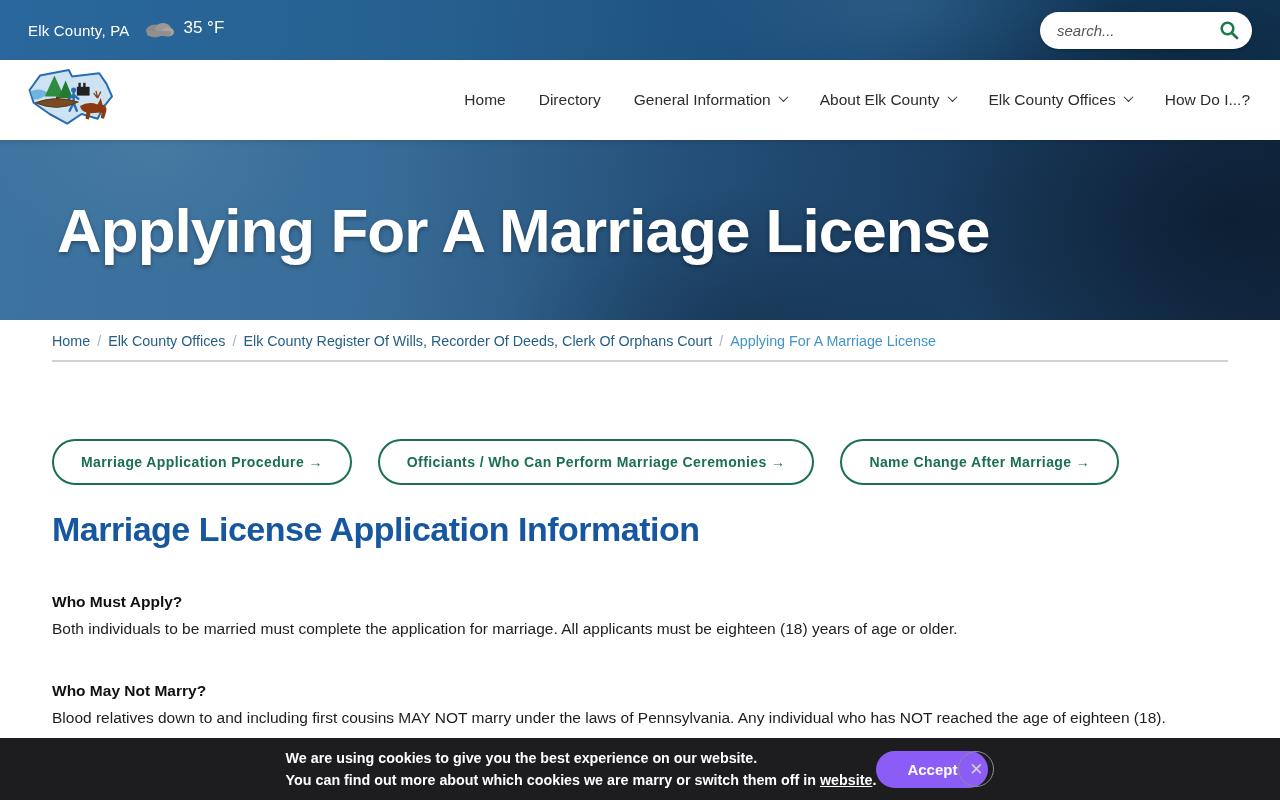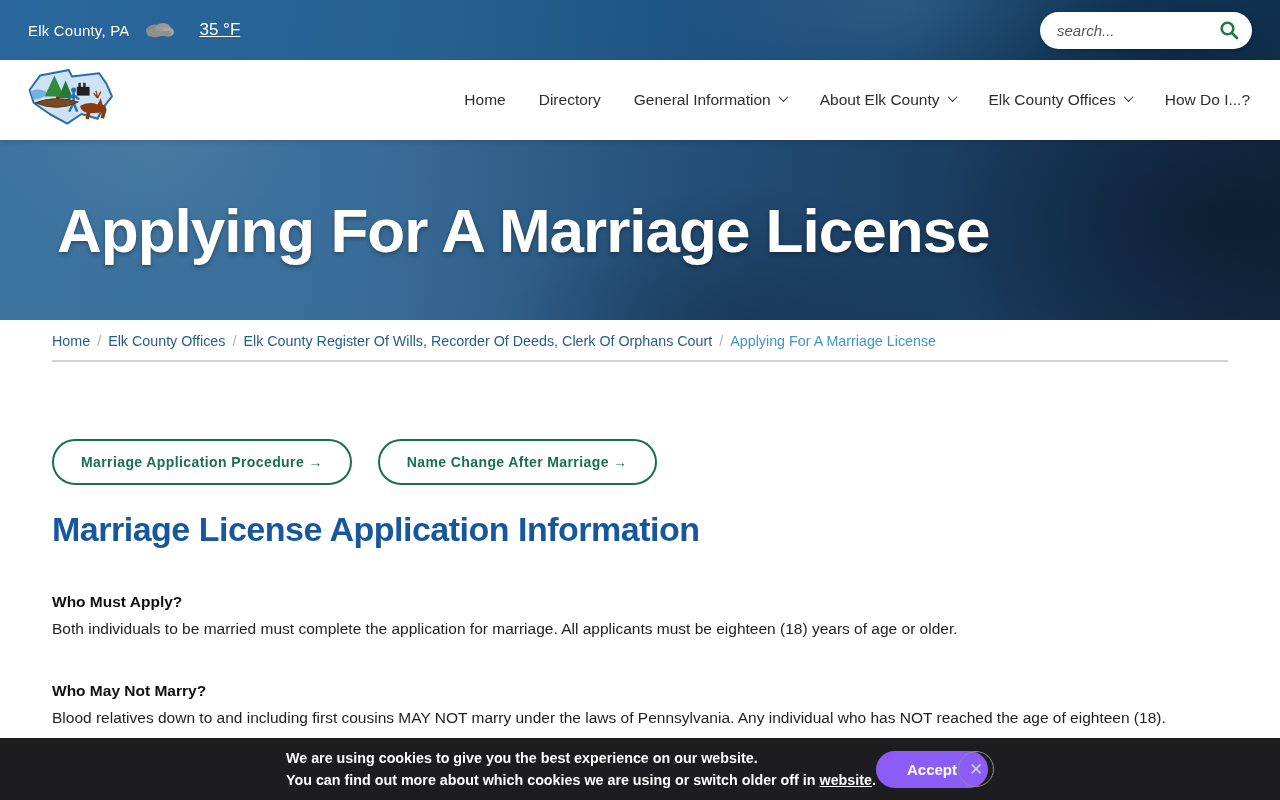--- a/index.html
+++ b/index.html
@@ -10,21 +10,21 @@
   
   .topbar {
     height:60px; display:flex; align-items:center; padding:0 28px;
     background:
       radial-gradient(ellipse 300px 120px at 70% 10%, rgba(60,110,150,.45), transparent 70%),
       radial-gradient(ellipse 420px 160px at 92% 80%, rgba(8,24,40,.55), transparent 70%),
       linear-gradient(95deg, #2a679c 0%, #25608f 35%, #1b4c78 65%, #123a5d 100%);
     color:#fff;
   }
   .topbar .loc { font-size:15px; letter-spacing:.2px; }
-  .weather { display:flex; align-items:center; margin-left:14px; gap:24px;text-decoration:underline; }
+  .weather { display:flex; margin-left:14px; gap:8px; }
   .weather .temp { font-size:17px; }
   .searchwrap { margin-left:auto; position:relative; }
   .searchwrap input {
     width:212px; height:37px; border:none; border-radius:19px;
     padding:0 42px 0 17px; font-size:15px; font-style:italic; color:#333;
     outline:none; box-shadow:0 1px 3px rgba(0,0,0,.25);
     font-family:"Liberation Sans", sans-serif;
   }
   .searchwrap input::placeholder { color:#555; font-style:italic; }
   .search-btn { position:absolute; right:11px; top:7px; width:24px; height:24px;
@@ -186,20 +186,21 @@
       <a>Elk County Offices</a>
       <span class="sep">/</span>
       <a>Elk County Register Of Wills, Recorder Of Deeds, Clerk Of Orphans Court</a>
       <span class="sep">/</span>
       <span class="current">Applying For A Marriage License</span>
     </div>
     <hr class="rule">
 
     <div class="pills">
       <button class="pill">Marriage Application Procedure →</button>
+      <button class="pill">Officiants / Who Can Perform Marriage Ceremonies →</button>
       <button class="pill">Name Change After Marriage →</button>
     </div>
 
     <h2 class="page-title">Marriage License Application Information</h2>
 
     <div class="section">
       <h3>Who Must Apply?</h3>
       <p>Both individuals to be married must complete the application for marriage. All applicants must be eighteen (18) years of age or older.</p>
     </div>
     <div class="section">
@@ -208,19 +209,19 @@
     </div>
     <div class="section">
       <h3>Where to Apply?</h3>
     </div>
 
   </div>
 
   <div class="cookiebar">
     <div class="cookie-text">
       <div>We are using cookies to give you the best experience on our website.</div>
-      <div><span>You can find out more about which cookies we are using or switch older off in </span><a>website</a><span>.</span></div>
+      <div><span>You can find out more about which cookies we are marry or switch them off in </span><a>website</a><span>.</span></div>
     </div>
     <button class="accept-btn">Accept</button>
     <button class="cookie-close">✕</button>
   </div>
 
 </div>
 
 </body></html>

